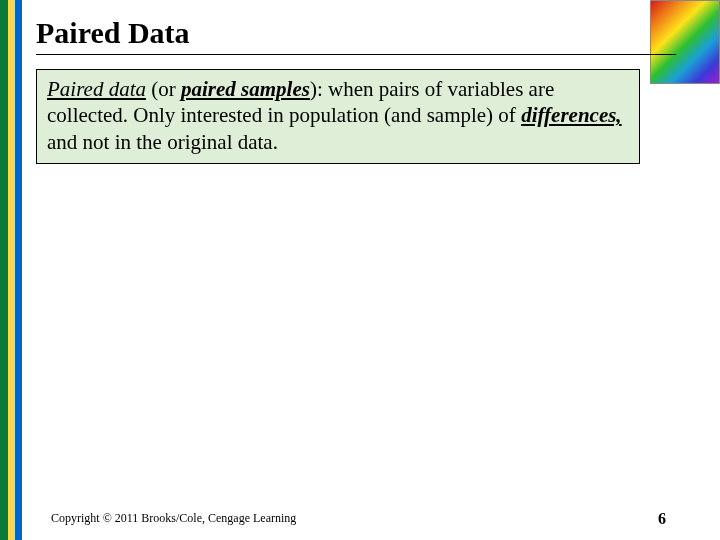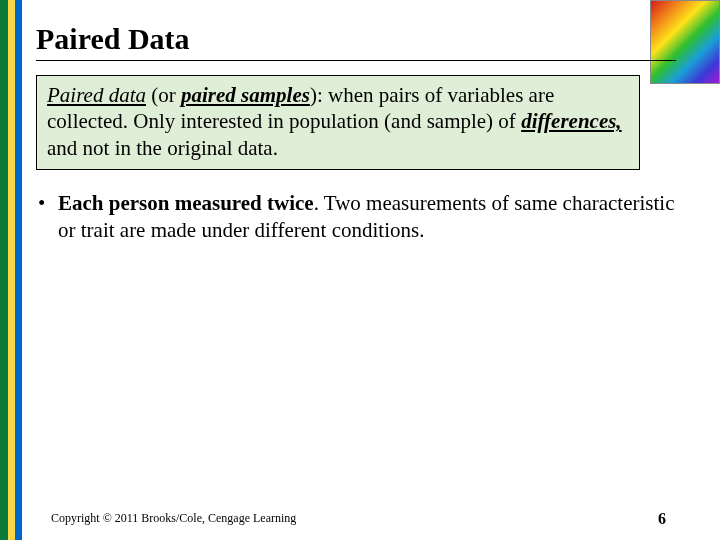--- a/index.html
+++ b/index.html
@@ -19,42 +19,41 @@
     height: 540px;
     display: flex;
   }
   .stripe { height: 100%; }
   .stripe.green { width: 8px; background: #0a7a3b; }
   .stripe.yellow { width: 7px; background: #f9d648; }
   .stripe.blue { width: 7px; background: #0066cc; }
   .content {
     position: absolute;
     left: 36px;
-    top: 22px;
+    top: 16px;
     width: 640px;
   }
   .title {
     font-size: 30px;
     font-weight: bold;
     margin-bottom: 4px;
   }
   .title-rule {
     border: none;
     border-top: 1.5px solid #000;
     width: 640px;
     margin-bottom: 14px;
   }
   .def-box {
     background: #dfeed6;
     border: 1.5px solid #000;
     padding: 6px 10px 8px 10px;
     width: 604px;
     font-size: 21px;
     line-height: 1.25;
-    margin-bottom: 20px;
   }
   .bullets {
     list-style: none;
     width: 640px;
   }
   .bullets li {
     font-size: 21px;
     line-height: 1.28;
     margin-bottom: 22px;
     padding-left: 22px;
@@ -109,20 +108,17 @@
 
 <div class="content">
   <div class="title">Paired Data</div>
   <hr class="title-rule">
 
   <div class="def-box">
     <span class="u i">Paired data</span><span> (or </span><span class="u bi">paired samples</span><span>):</span><span> when pairs of variables are collected. Only interested in population (and sample) of </span><span class="u bi">differences,</span><span> and not in the original data.</span>
   </div>
 
   <ul class="bullets">
-    <li>
-      <span class="b">Each person measured twice</span><span>. Two measurements of same characteristic or trait are made under different conditions.</span>
-    </li>
   </ul>
 </div>
 
 <div class="footer">Copyright © 2011 Brooks/Cole, Cengage Learning</div>
 <div class="page-num">6</div>
 
 </body></html>

